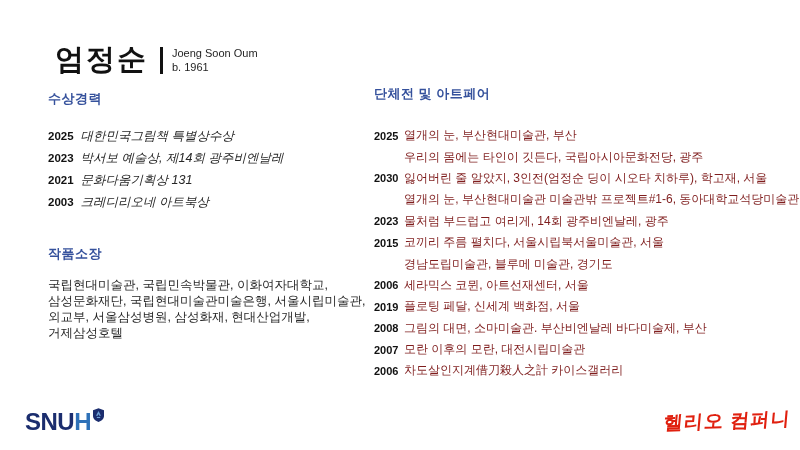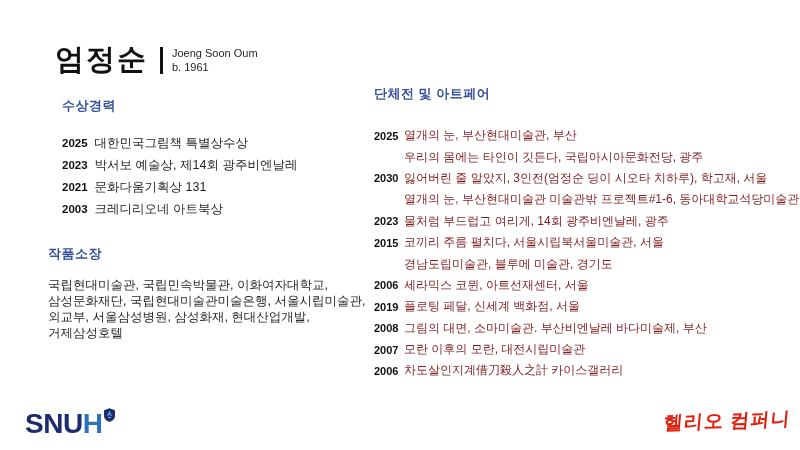--- a/index.html
+++ b/index.html
@@ -14,37 +14,37 @@
     margin:0 auto;
   }
   
   .header { position:absolute; left:55px; top:44px; display:flex; align-items:center; }
   .artist-name { font-size:29px; font-weight:800; letter-spacing:2px; line-height:1; color:#111; }
   .name-divider { width:3px; height:27px; background:#111; margin:2px 9px 0 12px; }
   .name-meta { font-size:11px; line-height:1.3; color:#1f1f1f; padding-top:2px; }
   
   .section-title { font-size:13px; font-weight:700; letter-spacing:0.5px; }
   
-  .awards { position:absolute; left:48px; top:97px; width:330px;margin-left:14px; }
+  .awards { position:absolute; left:48px; top:90px; width:330px; }
   .awards .rows { margin-top:17px; }
   .entry-row { display:flex; align-items:center; height:22px; white-space:nowrap; }
   .year { font-weight:700; font-size:11.5px; color:#111; margin-right:7px; }
-  .entry-text { font-size:12.5px; color:#262626; }
+  .entry-text { font-size:12.5px; color:#262626;font-style:italic; }
   
   .collections { position:absolute; left:48px; top:245px; width:340px; }
   .collections .lines { margin-top:14px; font-size:12.5px; line-height:16px; color:#262626; }
   
   .exhibitions { position:absolute; left:374px; top:85px; width:424px; }
   .exhibitions .rows { margin-top:22px; }
   .ex-row { display:flex; align-items:center; height:21.4px; white-space:nowrap; }
   .ex-year { flex:0 0 30px; font-weight:700; font-size:11px; color:#111; }
   .ex-text { font-size:12px; color:#7f1d1d; }
   
   .snuh { position:absolute; left:25px; top:410px; display:flex; align-items:flex-start; }
-  .snuh-text { font-size:28px; font-weight:800; letter-spacing:-0.5px; line-height:1; }
+  .snuh-text { font-size:24px; font-weight:800; letter-spacing:-0.5px; line-height:1; }
   .snuh-shield { margin-left:2px; margin-top:-2px; }
   .helio {
     position:absolute; right:10px; top:408px;
     font-size:19px; font-weight:700; letter-spacing:1px;
     transform:skewX(-7deg) rotate(-2deg);
   }
 </style>
 </head>
 <body>
 

